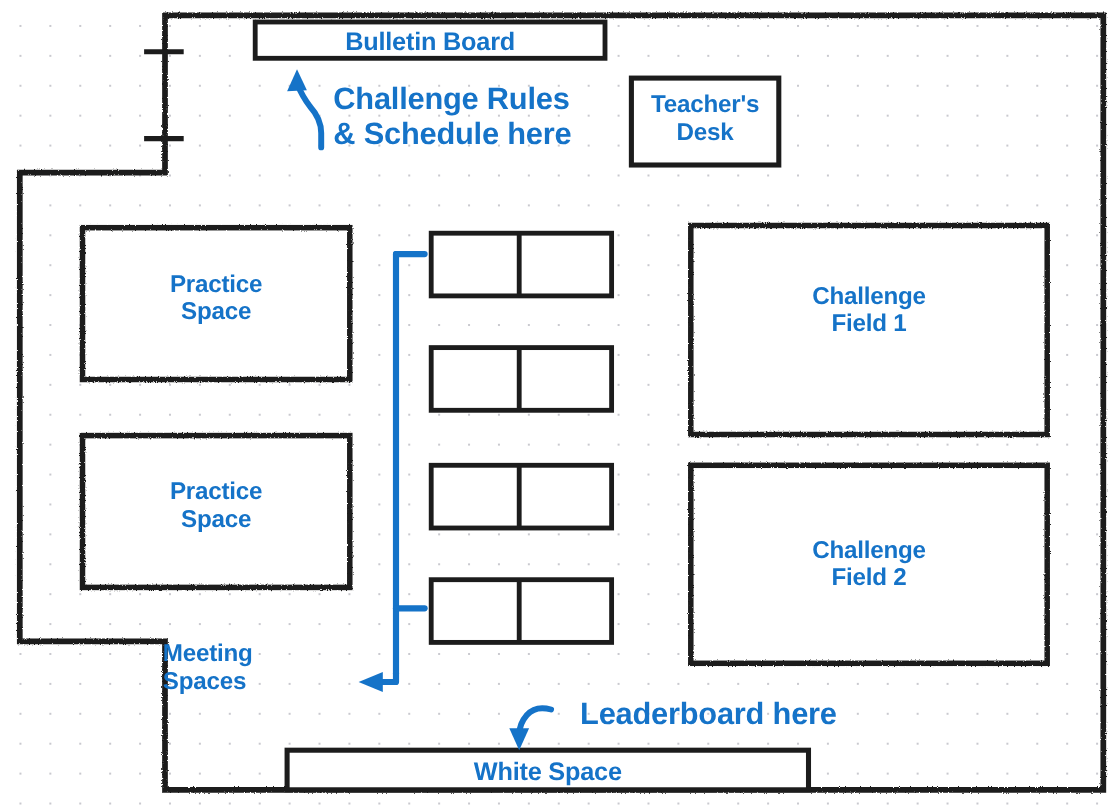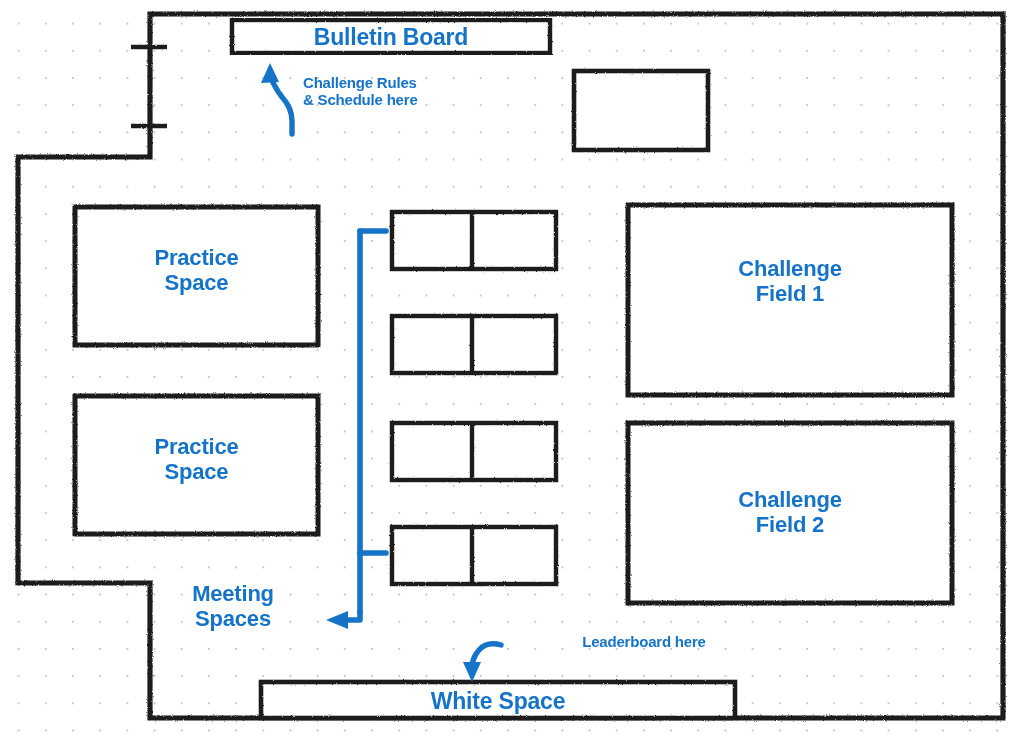--- a/index.html
+++ b/index.html
@@ -32,22 +32,22 @@
     font-family: "Liberation Sans", sans-serif;
     font-weight: bold;
     text-align: center;
     line-height: 1.14;
     white-space: pre-line;
     pointer-events: none;
     letter-spacing: -0.2px;
   }
   .lbl-room { font-size: 22px; }
   .lbl-board { font-size: 23px; }
-  .lbl-note { font-size: 15px; text-align: left; }
-  .lbl-note-r { font-size: 22px; text-align: center; }
+  .lbl-note { font-size: 28px; text-align: left; }
+  .lbl-note-r { font-size: 22px; text-align: left; }
 </style>
 </head>
 <body>
 
 <div id="root">
 
   <svg id="plan-svg" viewBox="0 0 1018 736">
     <defs>
       <filter id="rough" x="-6%" y="-6%" width="112%" height="112%">
         <feTurbulence type="fractalNoise" baseFrequency="0.9" numOctaves="3" seed="7" result="noise"></feTurbulence>
@@ -130,20 +130,22 @@
       <path d="M 501 645 Q 487 641 479 650 Q 472 658 472 668" fill="none" stroke="#1573c8" stroke-width="5.4" stroke-linecap="round"></path>
       <path d="M 472 682 L 463 662 L 481 662 Z" fill="#1573c8"></path>
     </g>
   </svg>
 
   <div class="lbl lbl-board" style="left:232px; top:24px; width:318px;">Bulletin Board</div>
 
   <div class="lbl lbl-note" style="left:303px; top:74px; width:240px;">Challenge Rules
 &amp; Schedule here</div>
 
+  <div class="lbl lbl-room" style="left:574px; top:82px; width:134px;">Teacher's
+Desk</div>
 
   <div class="lbl lbl-room" style="left:75px; top:245px; width:243px;">Practice
 Space</div>
 
   <div class="lbl lbl-room" style="left:75px; top:434px; width:243px;">Practice
 Space</div>
 
   <div class="lbl lbl-room" style="left:628px; top:256px; width:324px;">Challenge
 Field 1</div>
 

